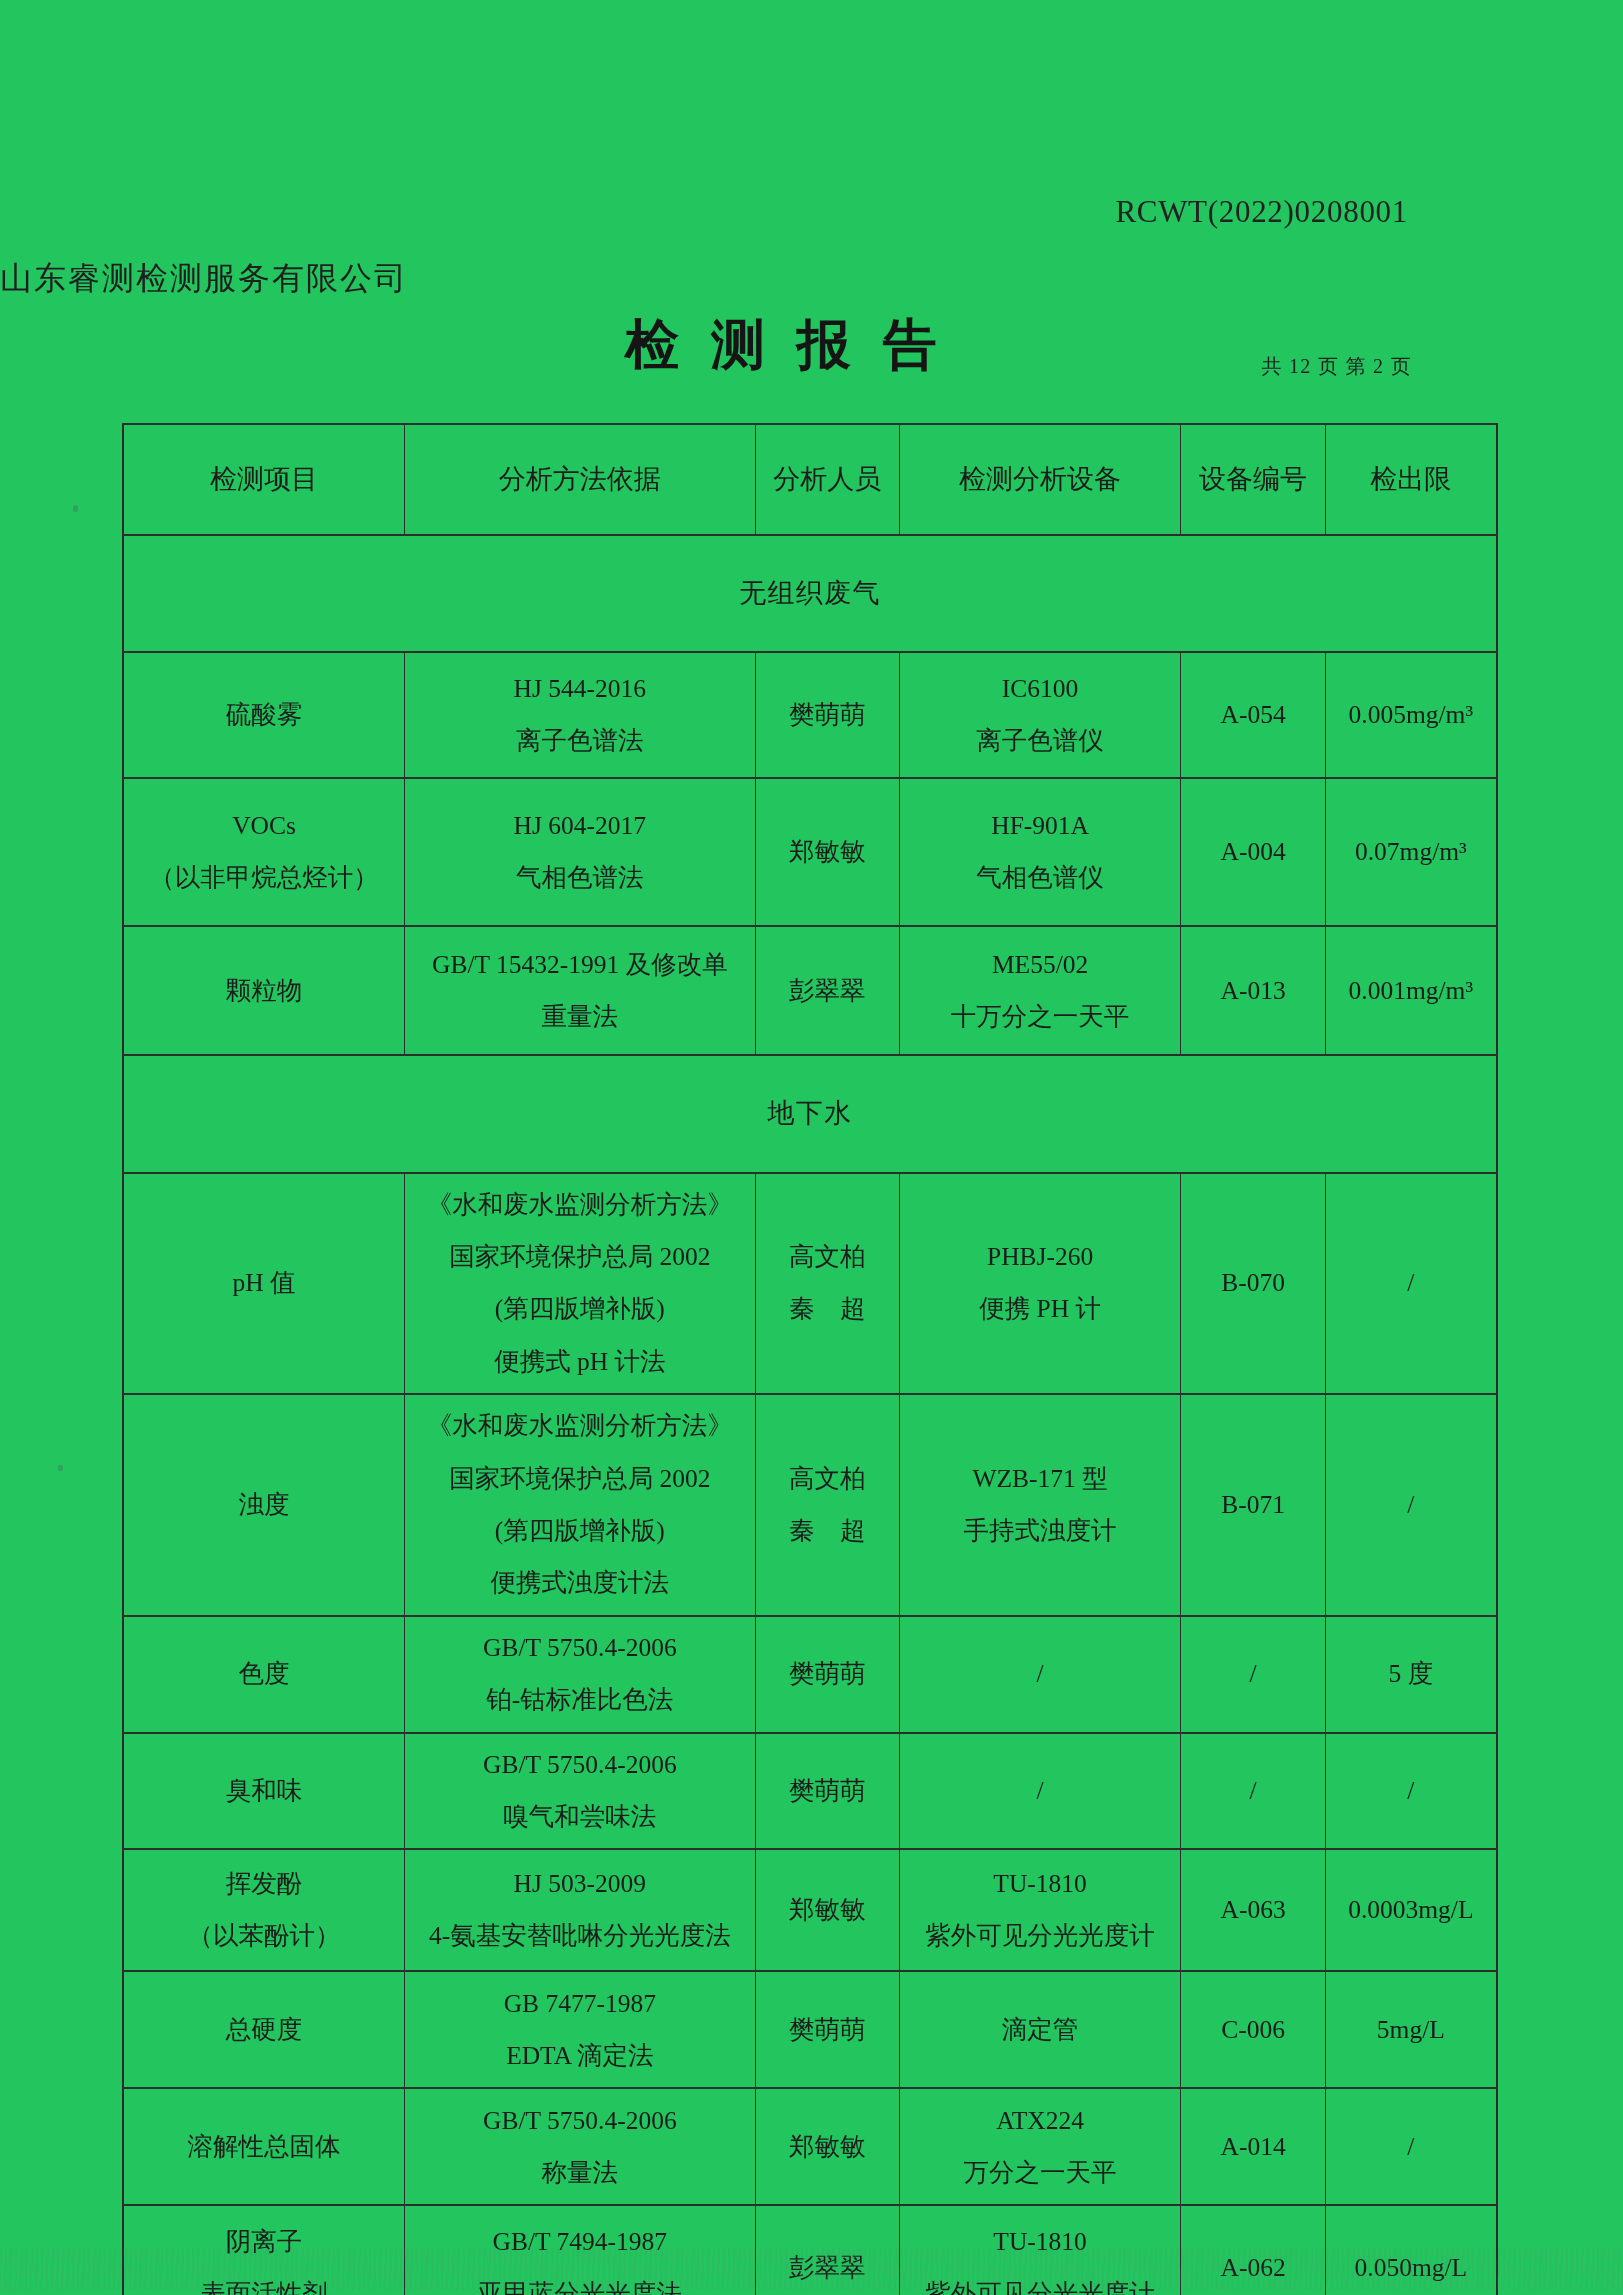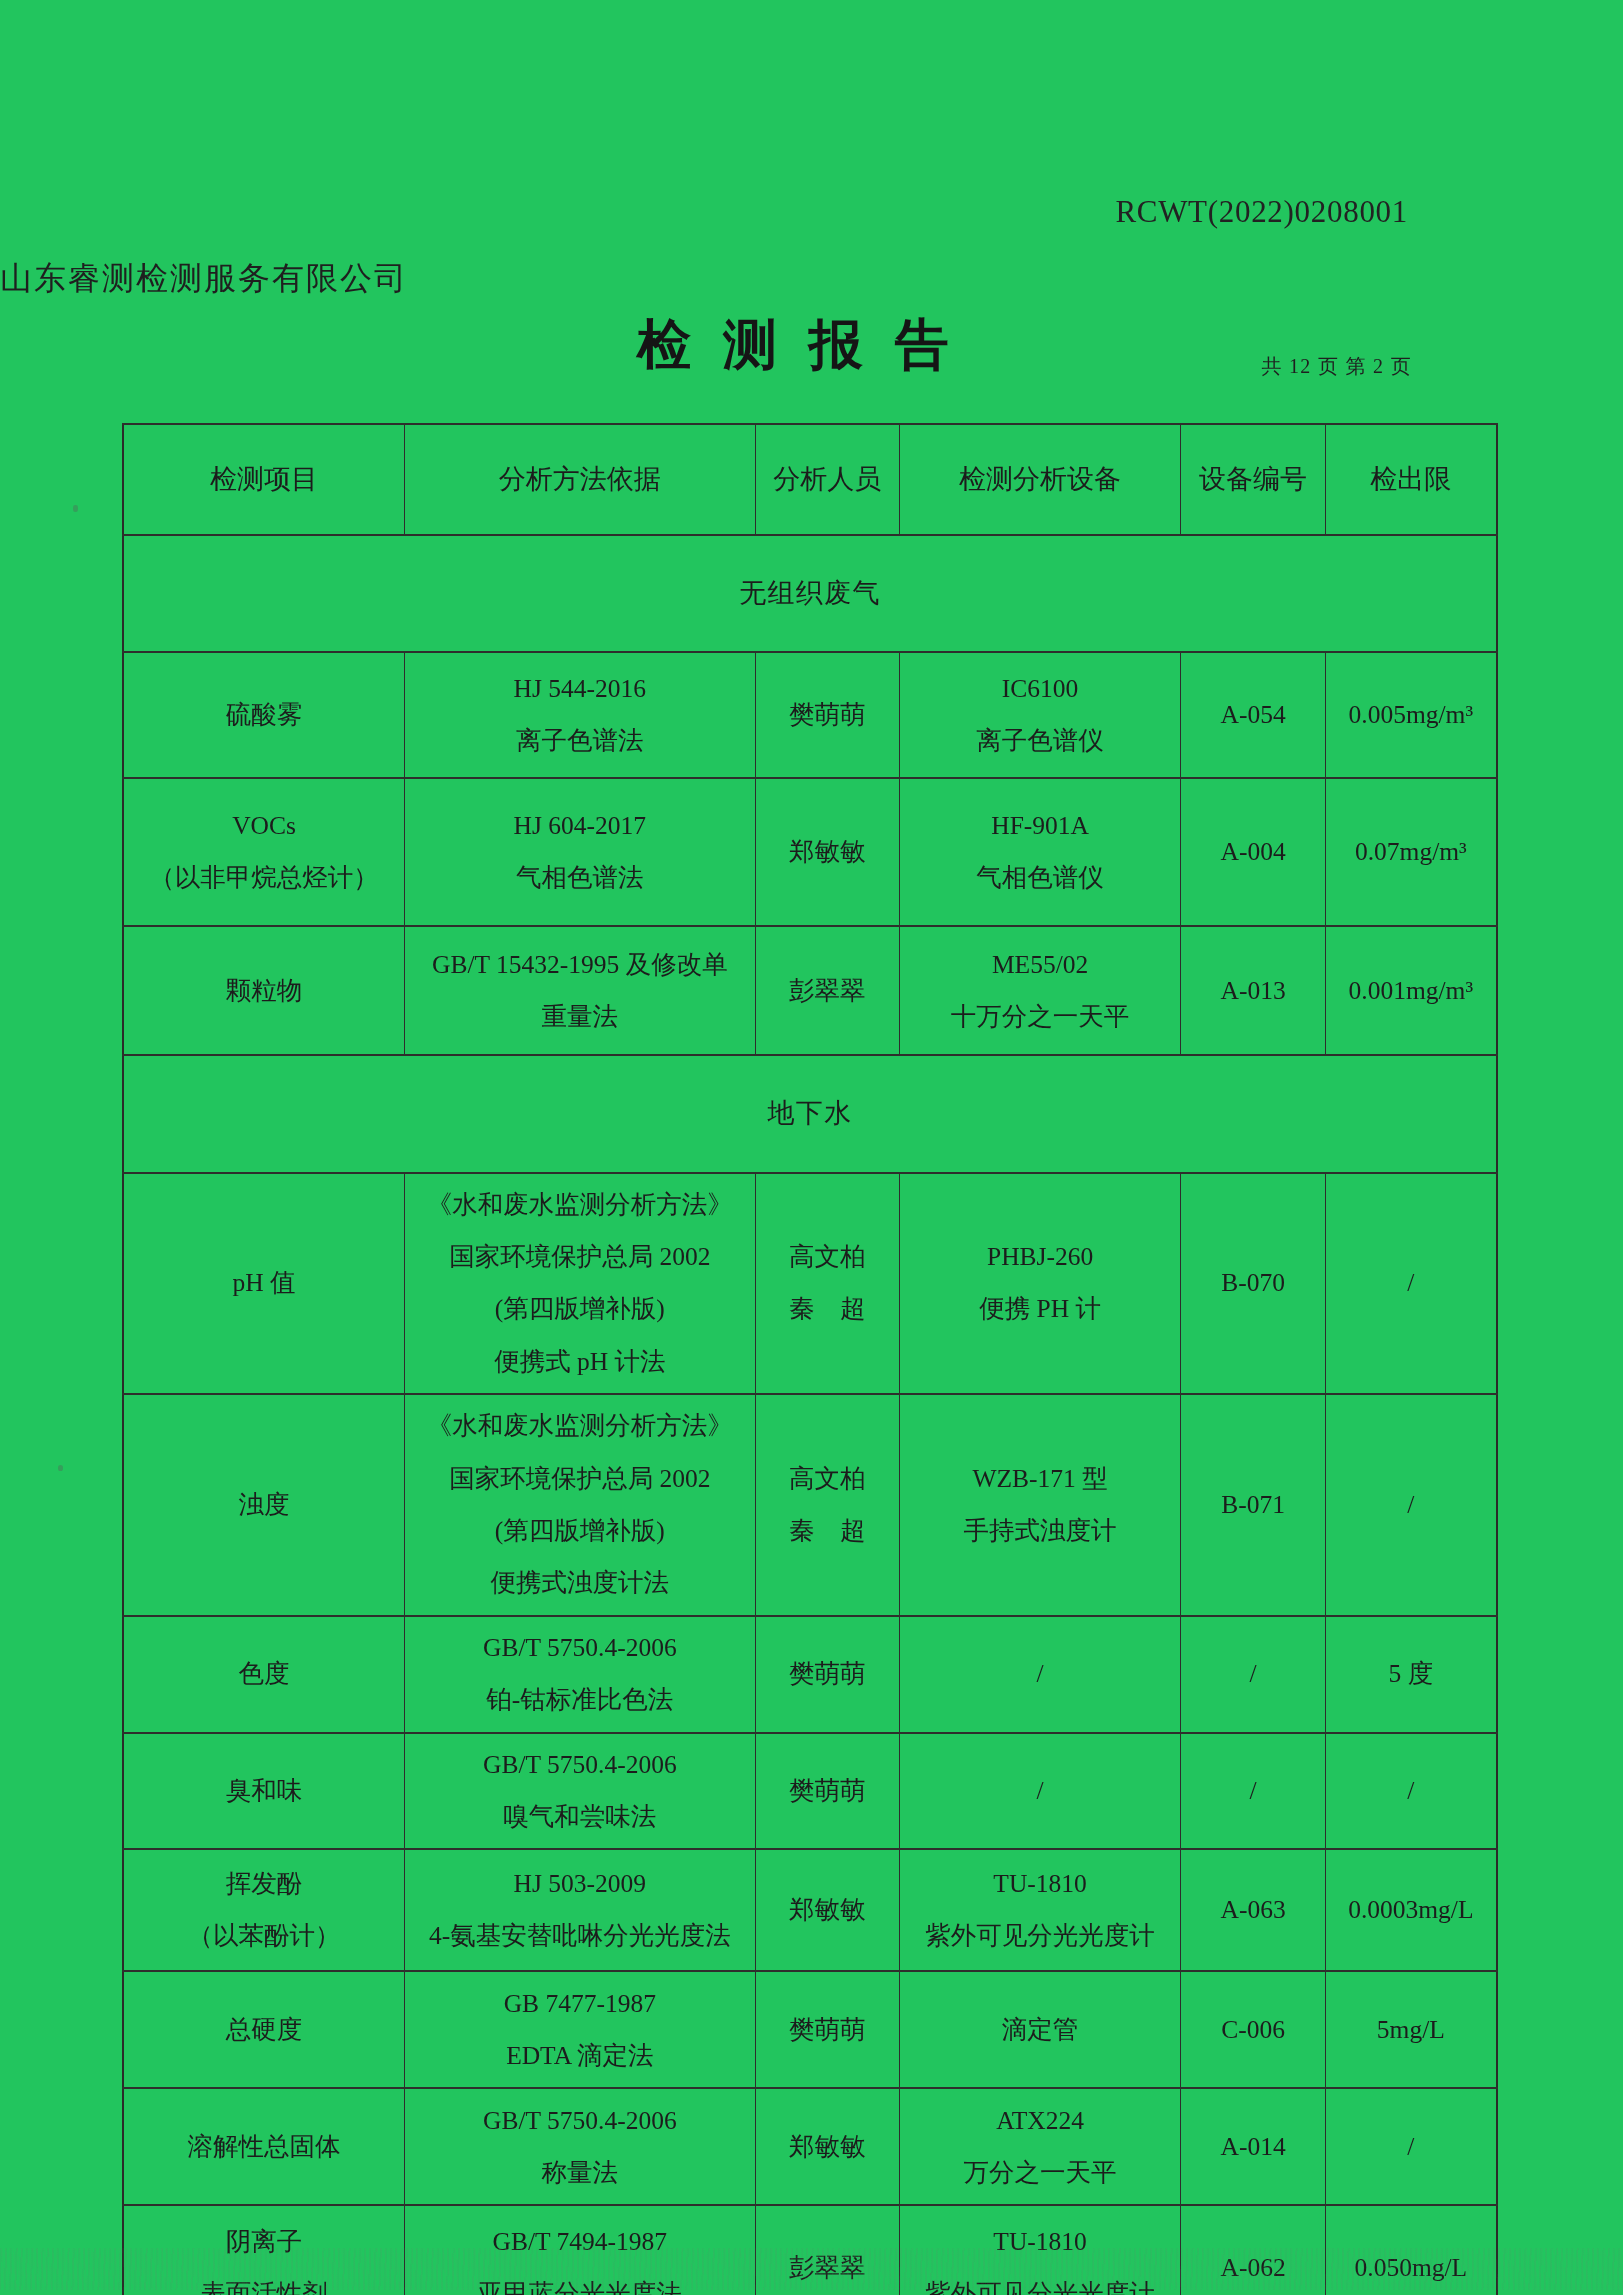--- a/index.html
+++ b/index.html
@@ -27,21 +27,21 @@
     left: 0;
     width: 1618px;
     text-align: left;
     font-size: 32px;
     letter-spacing: 2px;
     color: #1f1f1f;
   }
   .report-title {
     position: absolute;
     top: 309px;
-    left: 12px;
+    left: 0;
     width: 1571px;
     text-align: center;
     font-size: 54px;
     font-weight: 700;
     letter-spacing: 9.2px;
     color: #151515;
   }
   .page-info {
     position: absolute;
     top: 353px;
@@ -145,21 +145,21 @@
 气相色谱法</td>
         <td>郑敏敏</td>
         <td>HF-901A
 气相色谱仪</td>
         <td>A-004</td>
         <td>0.07mg/m³</td>
       </tr>
 
       <tr style="height:129px;">
         <td>颗粒物</td>
-        <td>GB/T 15432-1995 及修改单
+        <td>GB/T 15432-1991 及修改单
 重量法</td>
         <td>彭翠翠</td>
         <td>ME55/02
 十万分之一天平</td>
         <td>A-013</td>
         <td>0.001mg/m³</td>
       </tr>
 
       <tr class="section-row">
         <td colspan="6">地下水</td>

